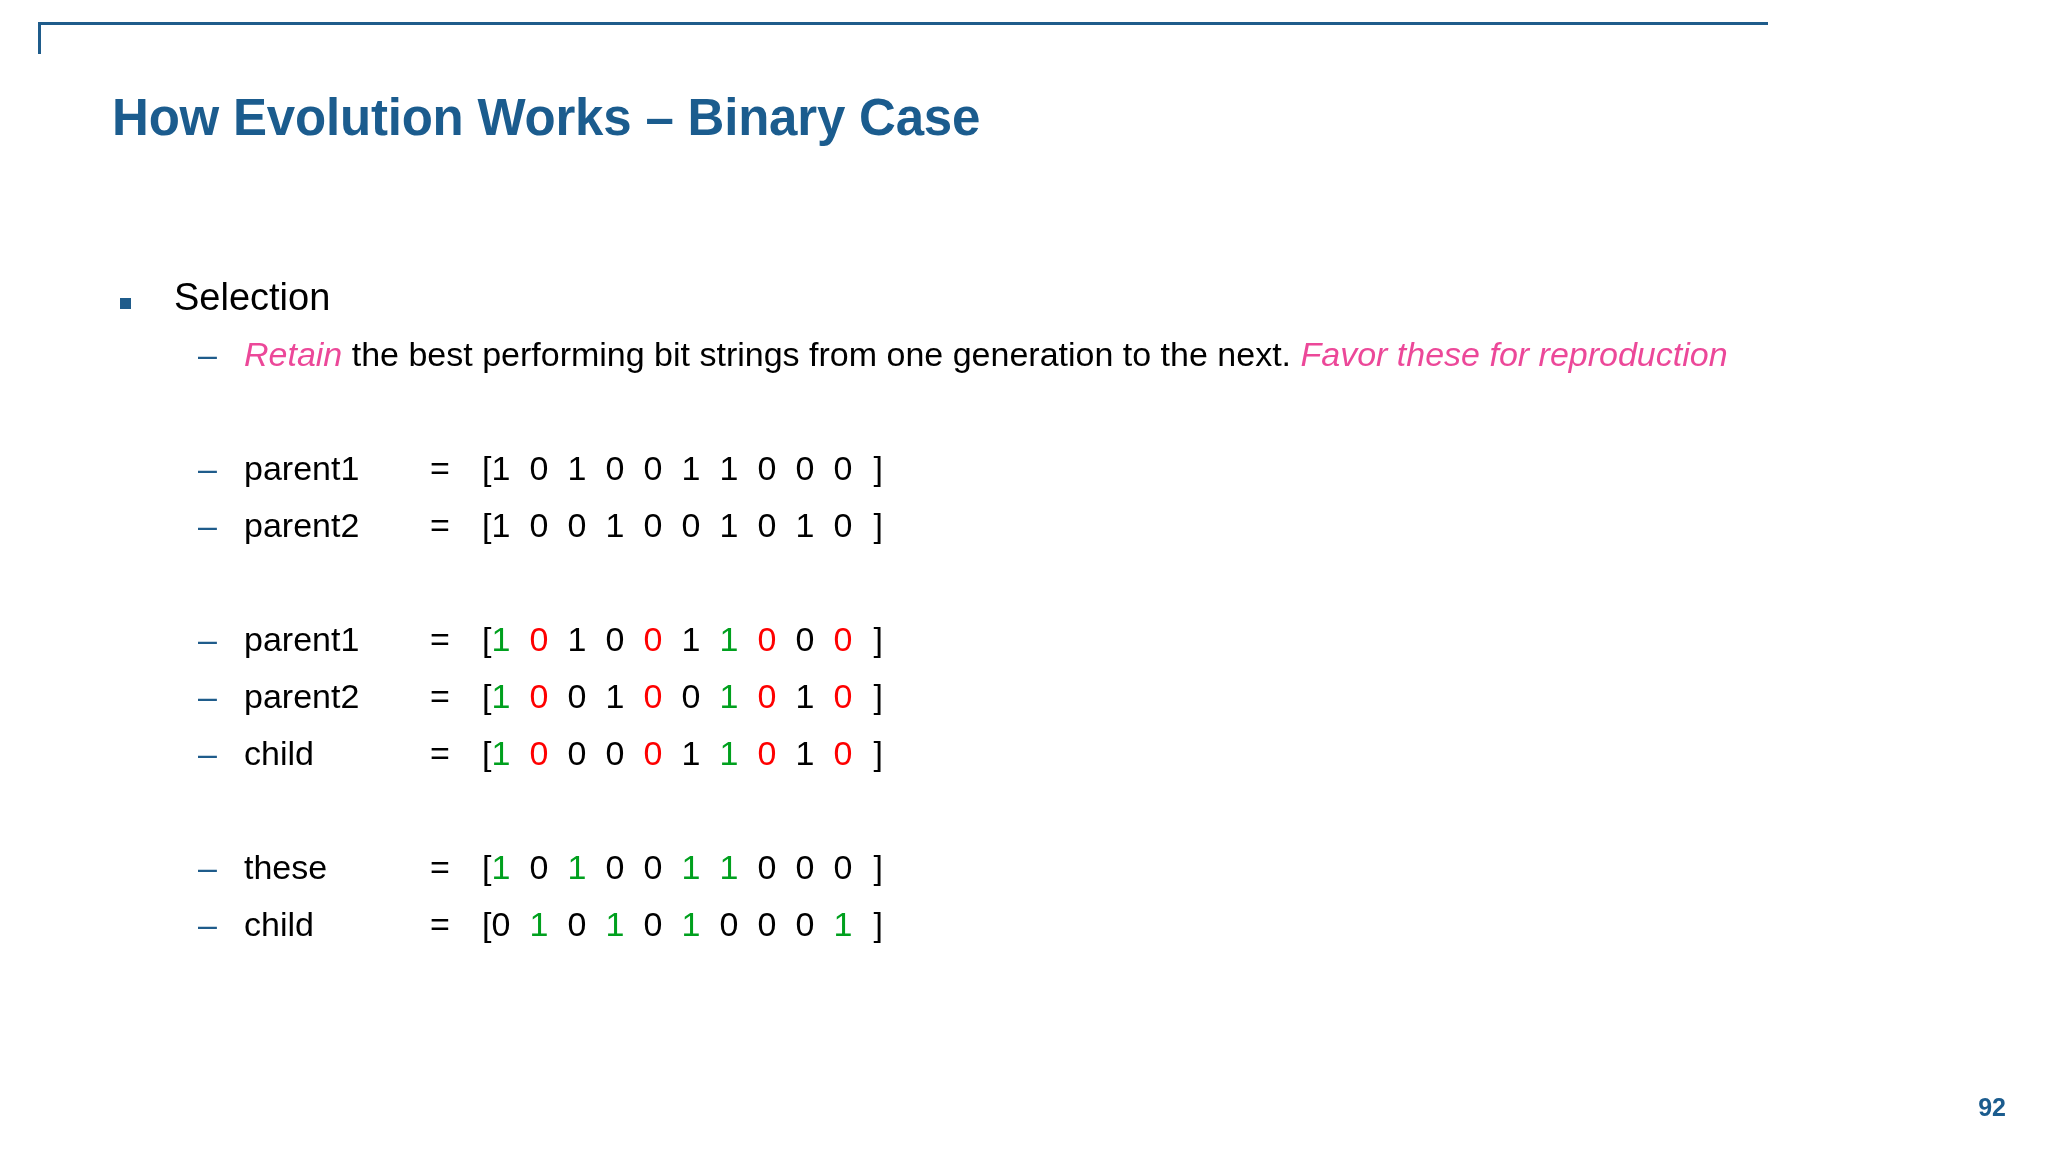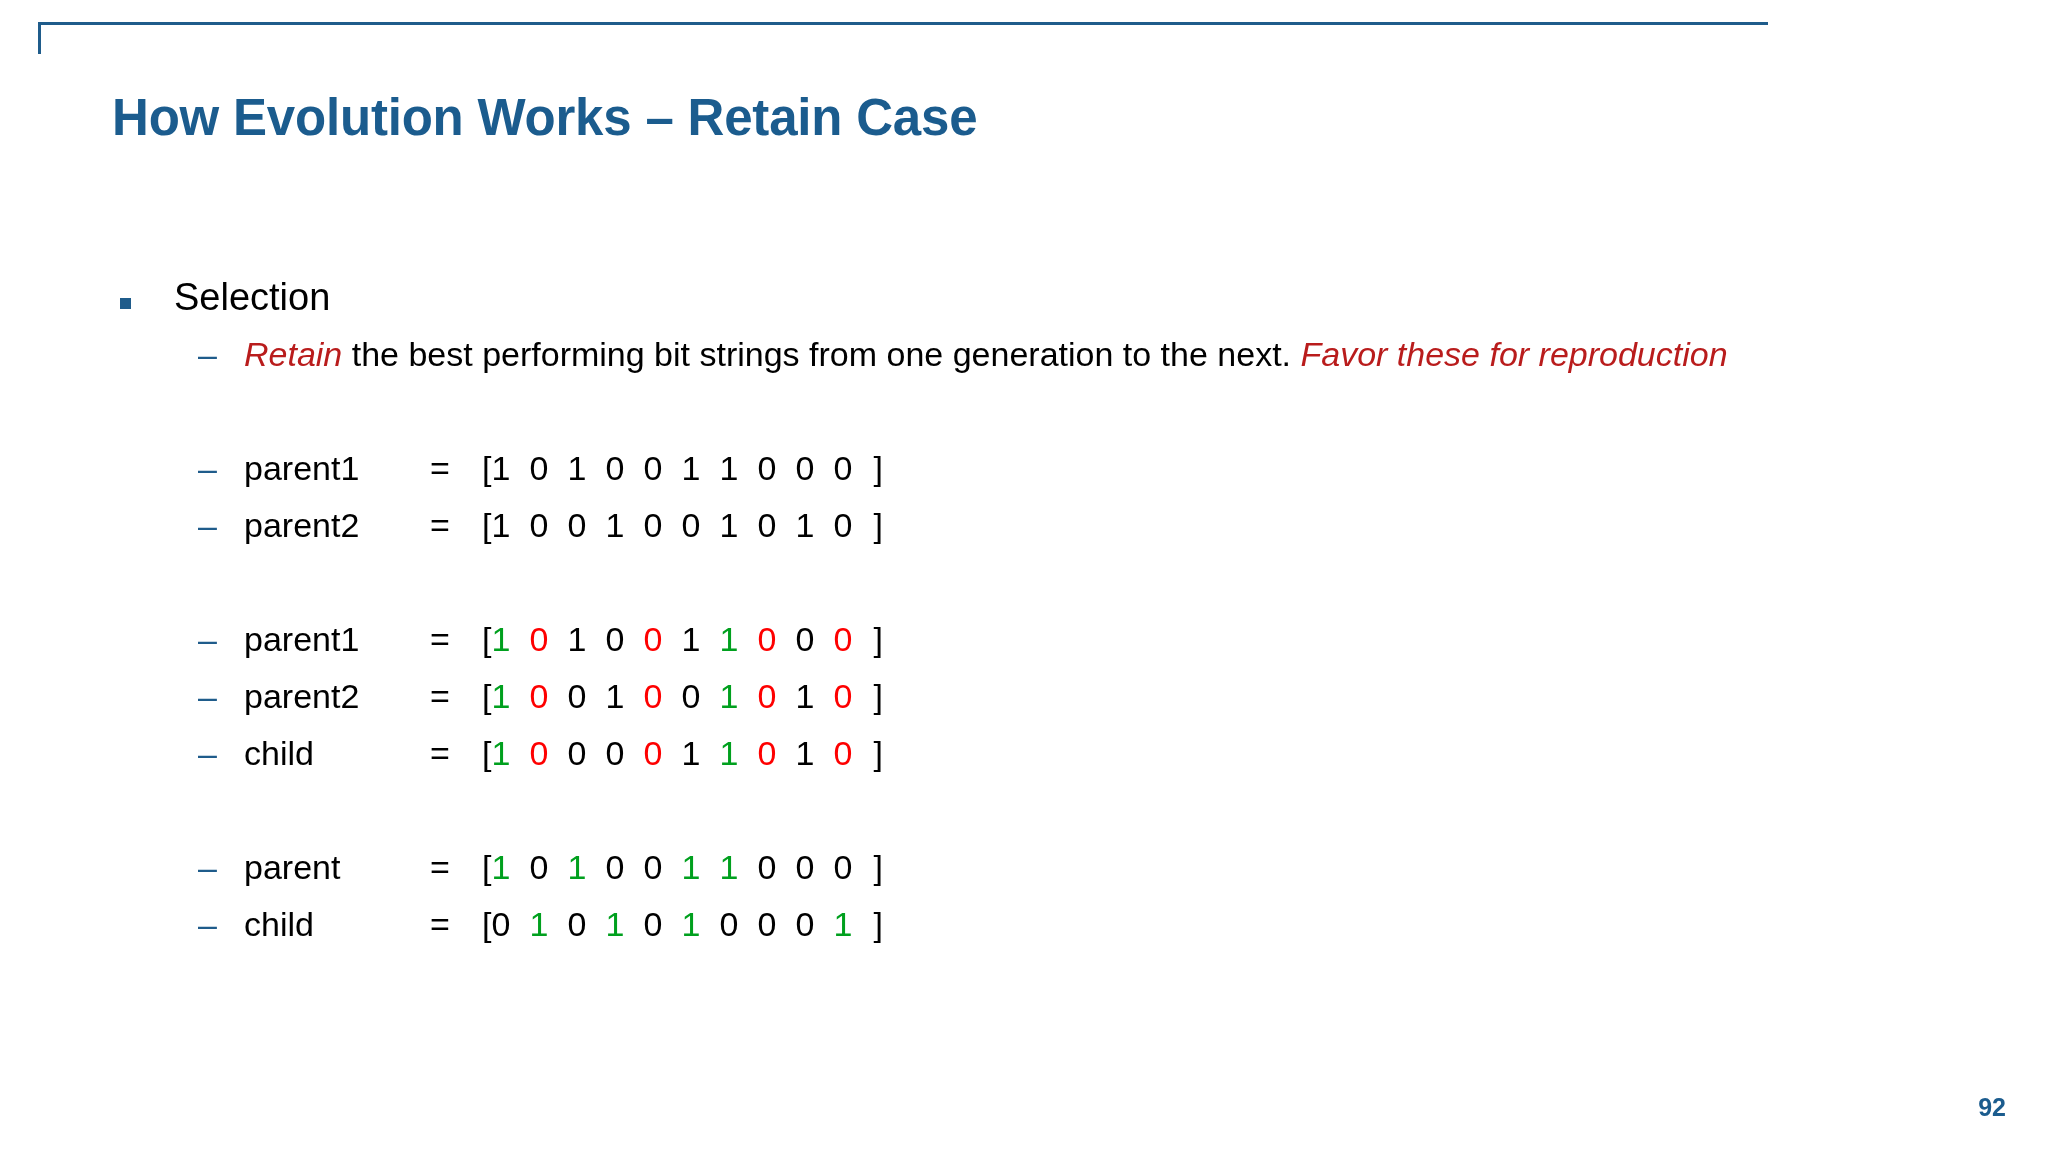--- a/index.html
+++ b/index.html
@@ -96,21 +96,21 @@
   .sub-text {
     position: absolute;
     left: 244px;
     top: 0;
     font-size: 34px;
     color: #000000;
     line-height: 48px;
     width: 1500px;
   }
   .em-blue {
-    color: #b91c1c;
+    color: #ec4899;
     font-style: italic;
   }
 
   
   .bit-row { position: relative; height: 57px; }
   .bit-label {
     position: absolute;
     left: 244px;
     top: 0;
     font-size: 34px;
@@ -158,21 +158,21 @@
     font-weight: bold;
     color: #1b5c8e;
   }
 </style>
 </head>
 <body>
 
 <div id="top-rule-h"></div>
 <div id="top-rule-v"></div>
 
-<div id="slide-title">How Evolution Works – Retain Case</div>
+<div id="slide-title">How Evolution Works – Binary Case</div>
 
 <div id="body-content">
 
   <div class="section">
     <div class="section-head">
       <div class="sq-bullet"></div>
       <div class="section-title">Selection</div>
     </div>
 
     <div class="sub-line tall">
@@ -222,21 +222,21 @@
       <div class="bit-array"><span class="bracket">[</span><span class="bit b-green" style="color: rgb(0, 160, 30);">1</span><span class="bit b-red" style="color: rgb(254, 0, 0);">0</span><span class="bit b-black" style="color: rgb(0, 0, 0);">0</span><span class="bit b-black" style="color: rgb(0, 0, 0);">0</span><span class="bit b-red" style="color: rgb(254, 0, 0);">0</span><span class="bit b-black" style="color: rgb(0, 0, 0);">1</span><span class="bit b-green" style="color: rgb(0, 160, 30);">1</span><span class="bit b-red" style="color: rgb(254, 0, 0);">0</span><span class="bit b-black" style="color: rgb(0, 0, 0);">1</span><span class="bit b-red" style="color: rgb(254, 0, 0);">0</span><span class="bracket close-bracket">]</span></div>
     </div>
   </div>
 
   <div class="gap"></div>
 
   <div class="section">
 
     <div class="bit-row">
       <div class="dash">–</div>
-      <div class="bit-label">parent</div>
+      <div class="bit-label">these</div>
       <div class="bit-eq">=</div>
       <div class="bit-array"><span class="bracket">[</span><span class="bit b-green" style="color: rgb(0, 160, 30);">1</span><span class="bit b-black" style="color: rgb(0, 0, 0);">0</span><span class="bit b-green" style="color: rgb(0, 160, 30);">1</span><span class="bit b-black" style="color: rgb(0, 0, 0);">0</span><span class="bit b-black" style="color: rgb(0, 0, 0);">0</span><span class="bit b-green" style="color: rgb(0, 160, 30);">1</span><span class="bit b-green" style="color: rgb(0, 160, 30);">1</span><span class="bit b-black" style="color: rgb(0, 0, 0);">0</span><span class="bit b-black" style="color: rgb(0, 0, 0);">0</span><span class="bit b-black" style="color: rgb(0, 0, 0);">0</span><span class="bracket close-bracket">]</span></div>
     </div>
 
     <div class="bit-row">
       <div class="dash">–</div>
       <div class="bit-label">child</div>
       <div class="bit-eq">=</div>
       <div class="bit-array"><span class="bracket">[</span><span class="bit b-black" style="color: rgb(0, 0, 0);">0</span><span class="bit b-green" style="color: rgb(0, 160, 30);">1</span><span class="bit b-black" style="color: rgb(0, 0, 0);">0</span><span class="bit b-green" style="color: rgb(0, 160, 30);">1</span><span class="bit b-black" style="color: rgb(0, 0, 0);">0</span><span class="bit b-green" style="color: rgb(0, 160, 30);">1</span><span class="bit b-black" style="color: rgb(0, 0, 0);">0</span><span class="bit b-black" style="color: rgb(0, 0, 0);">0</span><span class="bit b-black" style="color: rgb(0, 0, 0);">0</span><span class="bit b-green" style="color: rgb(0, 160, 30);">1</span><span class="bracket close-bracket">]</span></div>
     </div>

